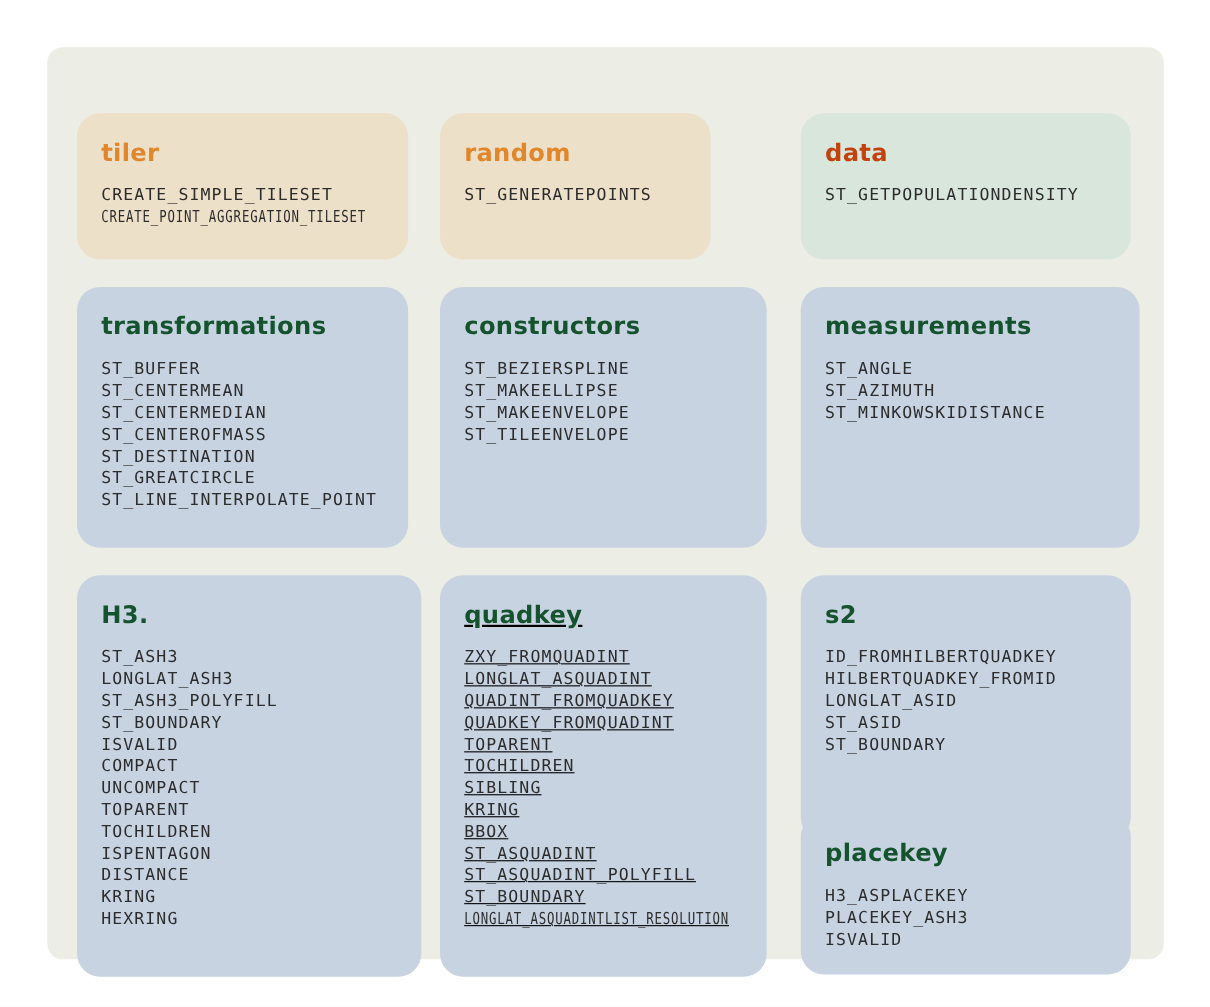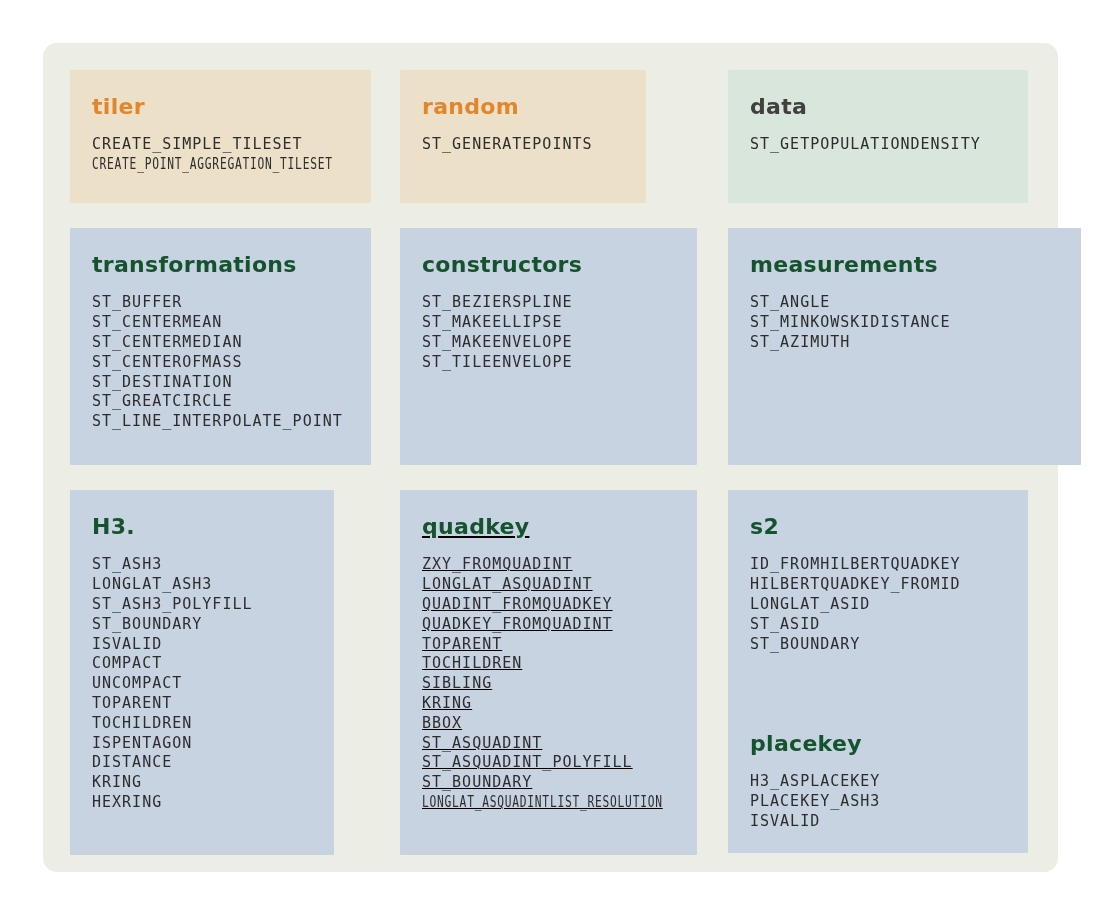--- a/index.html
+++ b/index.html
@@ -15,29 +15,30 @@
     position: absolute;
     left: 43px;
     top: 43px;
     width: 1015px;
     height: 829px;
     background: #ECEDE4;
     border-radius: 14px;
   }
   .card {
     position: absolute;
-    border-radius: 1px;
+    border-radius: 21px;
     padding: 24px 22px;
     box-sizing: border-box;
     overflow: hidden;
+    margin-top: 33px;
   }
   .theme-orange { background: #EDE0C9; }
   .theme-orange .card-title { color: #E2862C; }
   .theme-green  { background: #D9E6DC; }
-  .theme-green  .card-title { color: #404040; }
+  .theme-green  .card-title { color: #c2410c; }
   .theme-blue   { background: #C7D3E1; }
   .theme-blue   .card-title { color: #14532d; }
   .card-title {
     margin: 0 0 15px 0;
     font-family: "DejaVu Sans", sans-serif;
     font-weight: 700;
     font-size: 22px;
     line-height: 1.2;
     letter-spacing: 0.3px;
   }
@@ -98,30 +99,30 @@
   <div class="card theme-blue" style="left:357px; top:185px; width:297px; height:237px;">
     <h2 class="card-title">constructors</h2>
     <div class="card-items">
         <div class="fn-item">ST_BEZIERSPLINE</div>
         <div class="fn-item">ST_MAKEELLIPSE</div>
         <div class="fn-item">ST_MAKEENVELOPE</div>
         <div class="fn-item">ST_TILEENVELOPE</div>
       </div>
   </div>
 
-  <div class="card theme-blue" style="left:685px; top:185px; width:353px; height:237px;">
+  <div class="card theme-blue" style="left:685px; top:185px; width:308px; height:237px;">
     <h2 class="card-title">measurements</h2>
     <div class="card-items">
         <div class="fn-item">ST_ANGLE</div>
+        <div class="fn-item">ST_AZIMUTH</div>
         <div class="fn-item">ST_MINKOWSKIDISTANCE</div>
-        <div class="fn-item">ST_AZIMUTH</div>
       </div>
   </div>
 
-  <div class="card theme-blue" style="left:27px; top:447px; width:264px; height:365px;">
+  <div class="card theme-blue" style="left:27px; top:447px; width:313px; height:365px;">
     <h2 class="card-title">H3.</h2>
     <div class="card-items">
         <div class="fn-item">ST_ASH3</div>
         <div class="fn-item">LONGLAT_ASH3</div>
         <div class="fn-item">ST_ASH3_POLYFILL</div>
         <div class="fn-item">ST_BOUNDARY</div>
         <div class="fn-item">ISVALID</div>
         <div class="fn-item">COMPACT</div>
         <div class="fn-item">UNCOMPACT</div>
         <div class="fn-item">TOPARENT</div>

